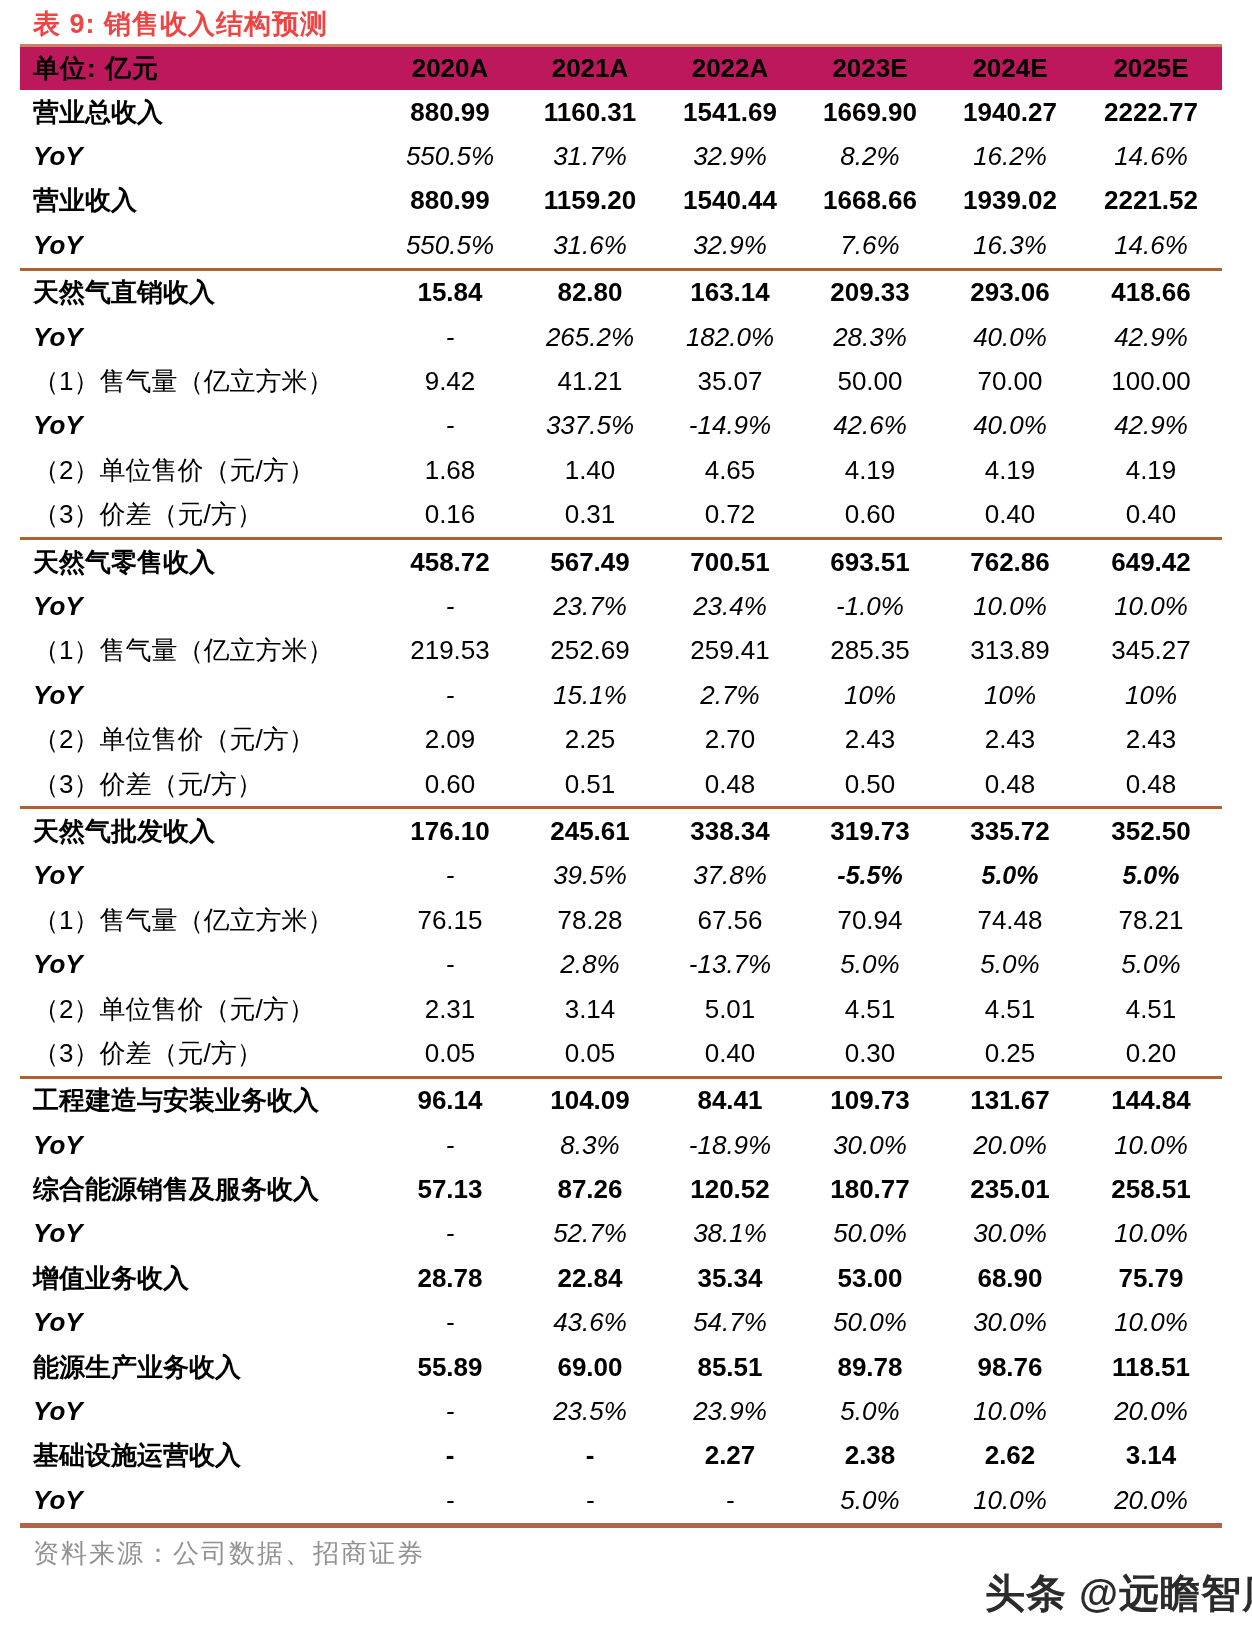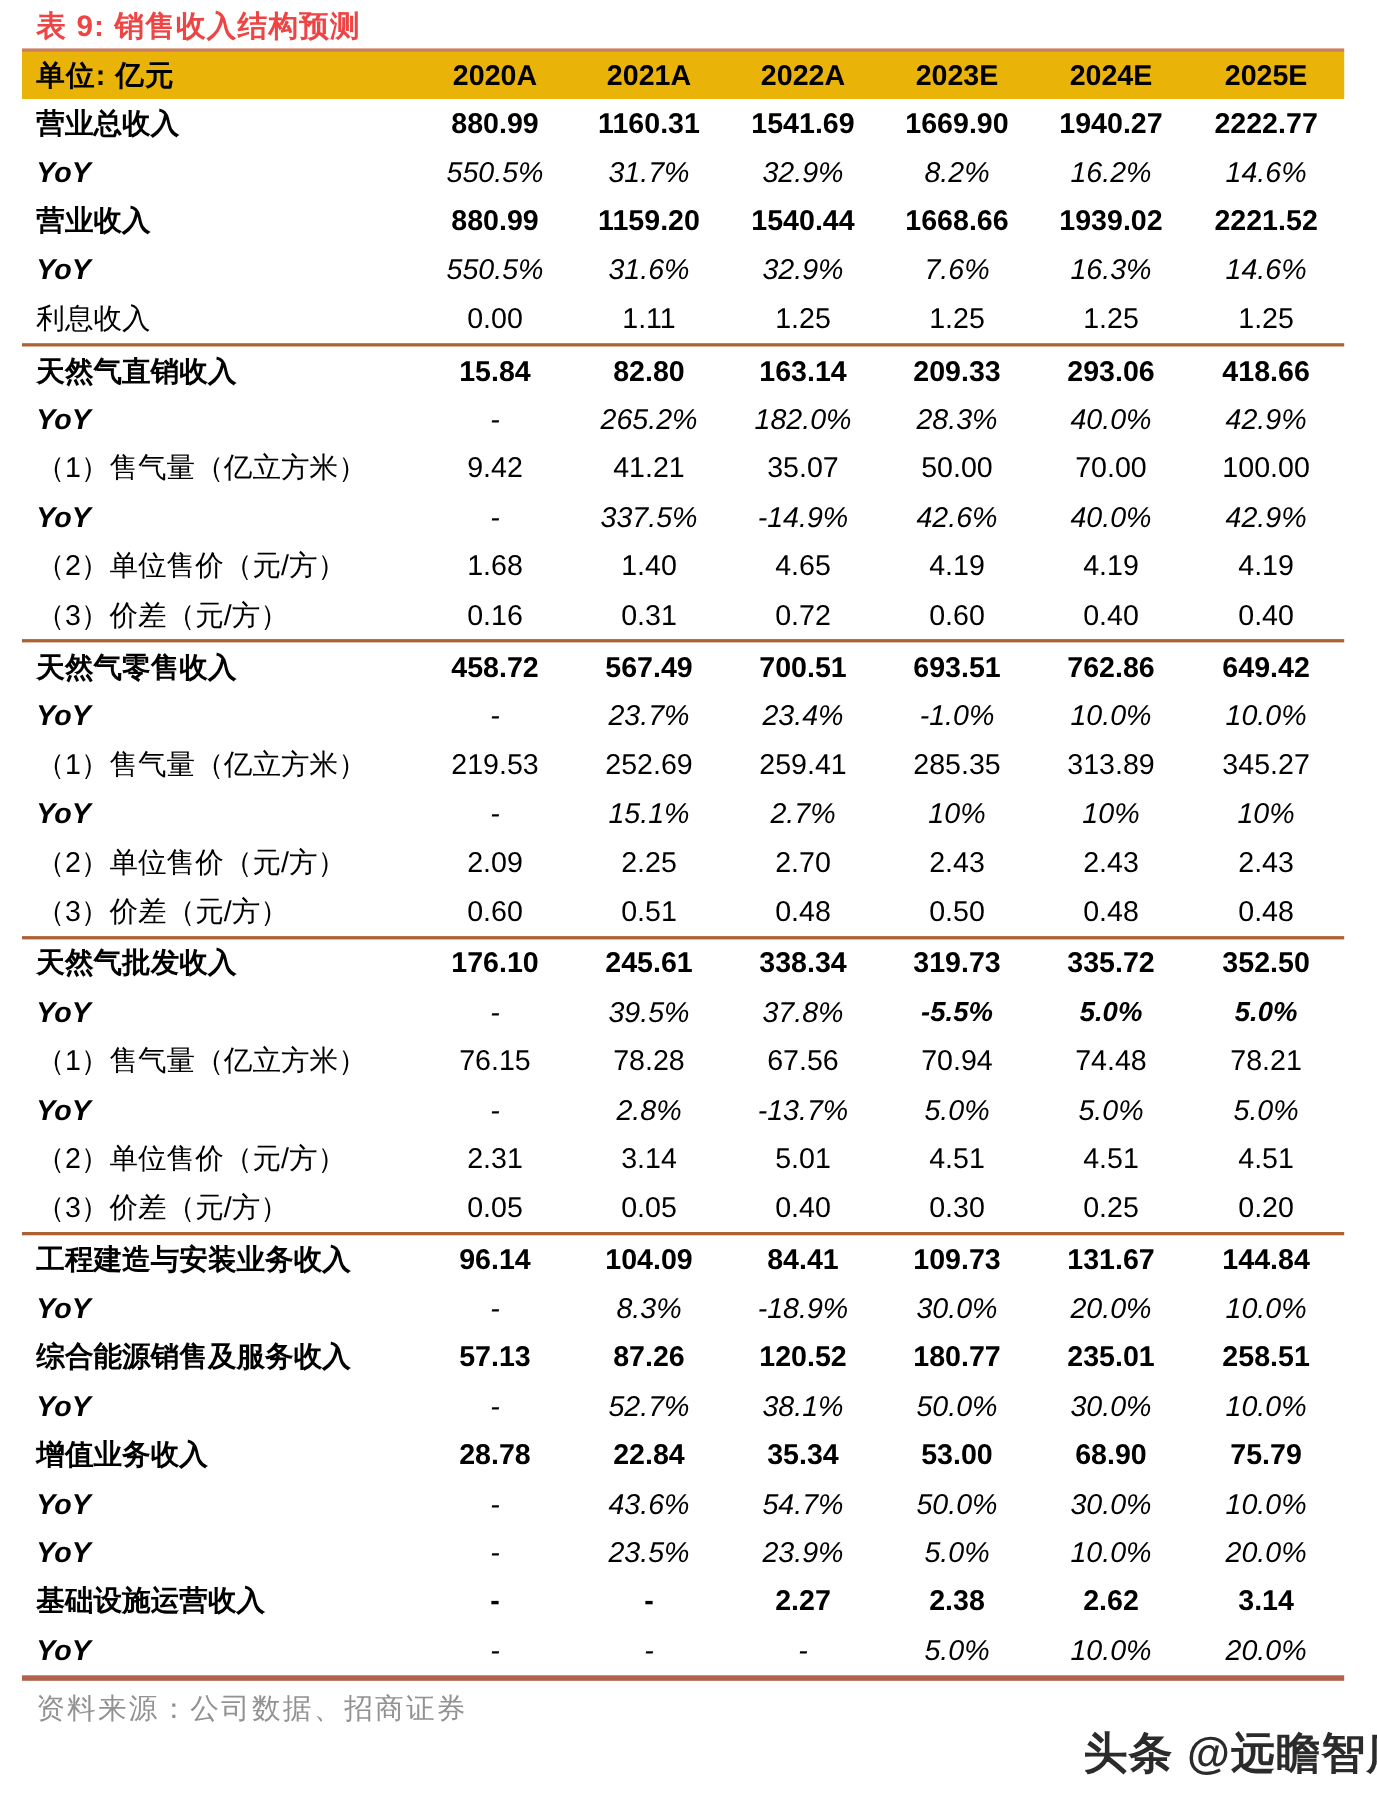--- a/index.html
+++ b/index.html
@@ -28,21 +28,21 @@
     border-collapse: collapse;
     table-layout: fixed;
     width: 1202px;
     border-top: 3px solid #C9805E;
     border-bottom: 5px solid #B2614A;
   }
   col.c-label { width: 360px; }
   col.c-data  { width: 140px; }
   col.c-last  { width: 142px; }
   thead th {
-    background: #eab308;
+    background: #be185d;
     height: 43px;
     font-size: 26px;
     font-weight: bold;
     text-align: center;
     vertical-align: middle;
     padding: 0;
   }
   thead th.label {
     text-align: left;
     padding-left: 13px;
@@ -146,29 +146,20 @@
         </tr>
         <tr class="yoy">
           <td>YoY</td>
           <td>550.5%</td>
           <td>31.6%</td>
           <td>32.9%</td>
           <td>7.6%</td>
           <td>16.3%</td>
           <td>14.6%</td>
         </tr>
-        <tr class="plain">
-          <td>利息收入</td>
-          <td>0.00</td>
-          <td>1.11</td>
-          <td>1.25</td>
-          <td>1.25</td>
-          <td>1.25</td>
-          <td>1.25</td>
-        </tr>
         <tr class="section divider">
           <td>天然气直销收入</td>
           <td>15.84</td>
           <td>82.80</td>
           <td>163.14</td>
           <td>209.33</td>
           <td>293.06</td>
           <td>418.66</td>
         </tr>
         <tr class="yoy">
@@ -370,20 +361,29 @@
           <td>75.79</td>
         </tr>
         <tr class="yoy">
           <td>YoY</td>
           <td>-</td>
           <td>43.6%</td>
           <td>54.7%</td>
           <td>50.0%</td>
           <td>30.0%</td>
           <td>10.0%</td>
+        </tr>
+        <tr class="section">
+          <td>能源生产业务收入</td>
+          <td>55.89</td>
+          <td>69.00</td>
+          <td>85.51</td>
+          <td>89.78</td>
+          <td>98.76</td>
+          <td>118.51</td>
         </tr>
         <tr class="yoy">
           <td>YoY</td>
           <td>-</td>
           <td>23.5%</td>
           <td>23.9%</td>
           <td>5.0%</td>
           <td>10.0%</td>
           <td>20.0%</td>
         </tr>

